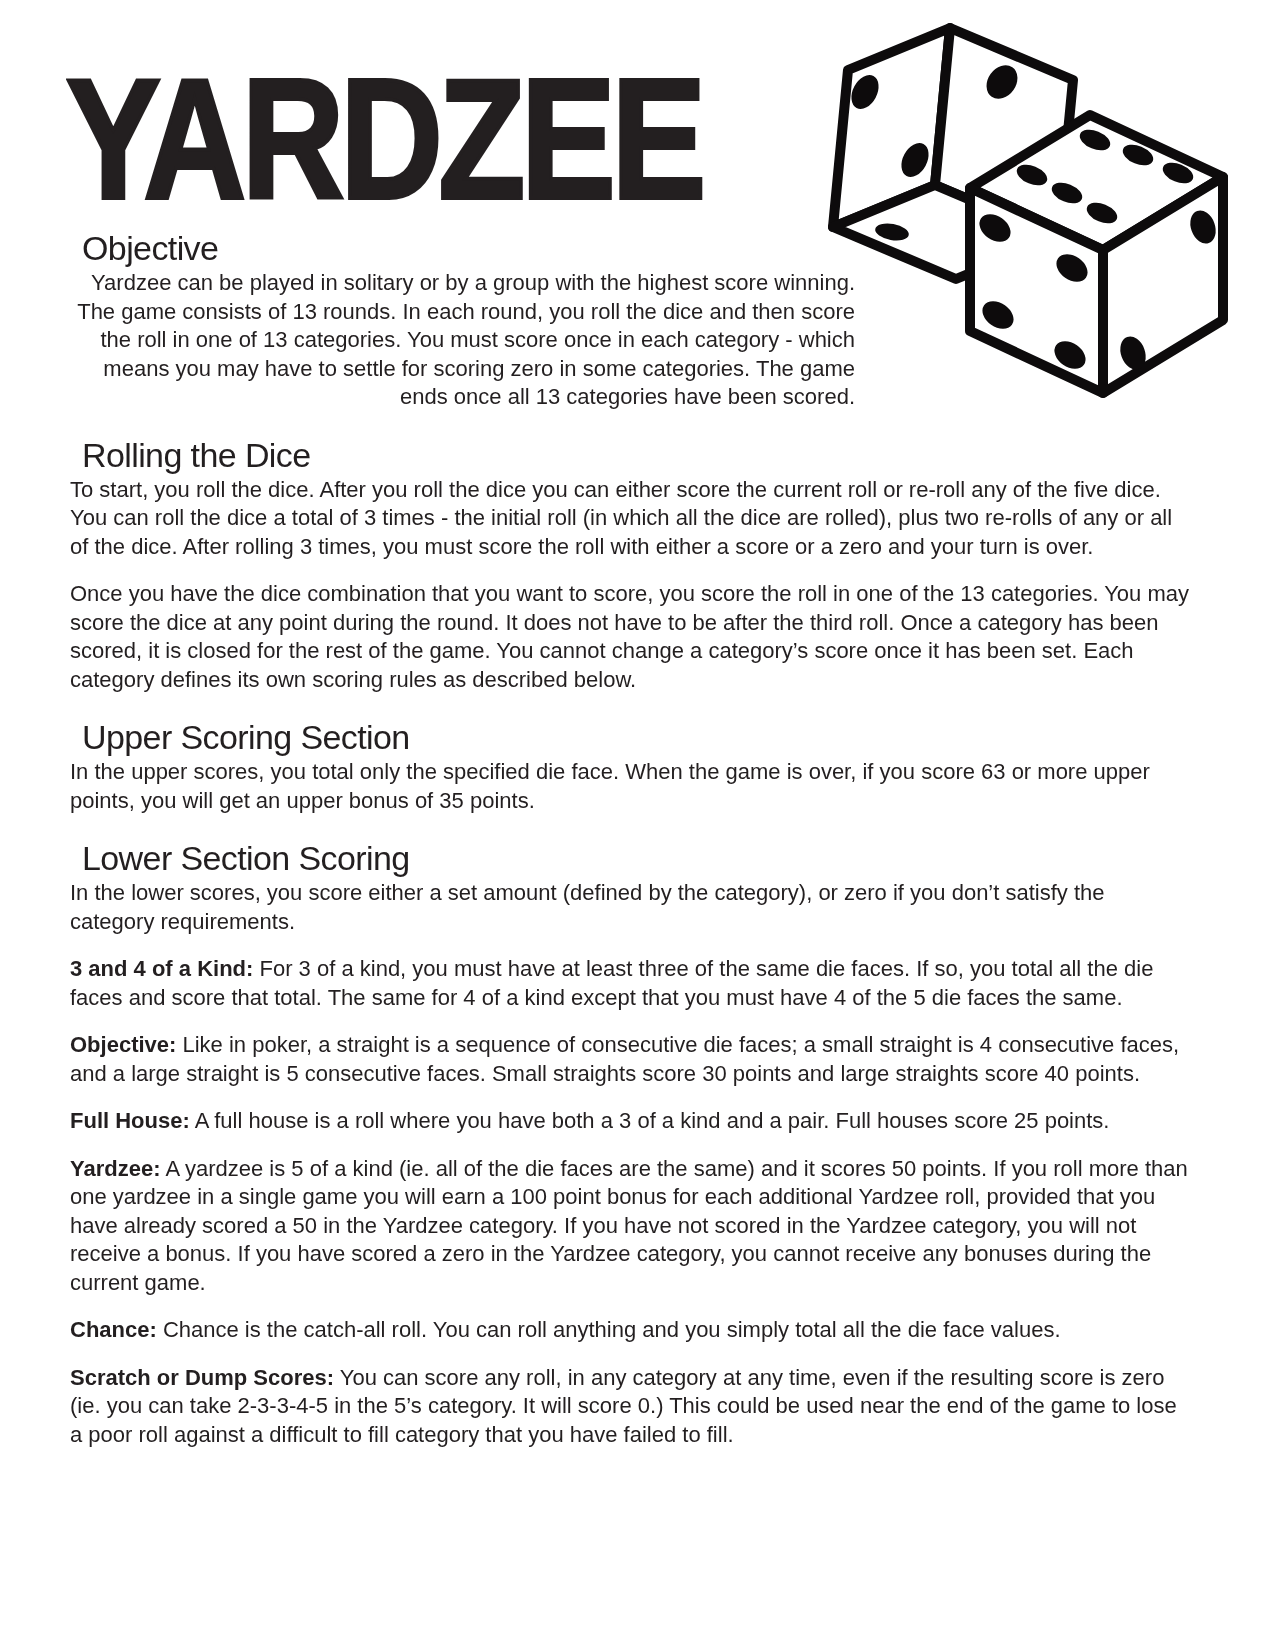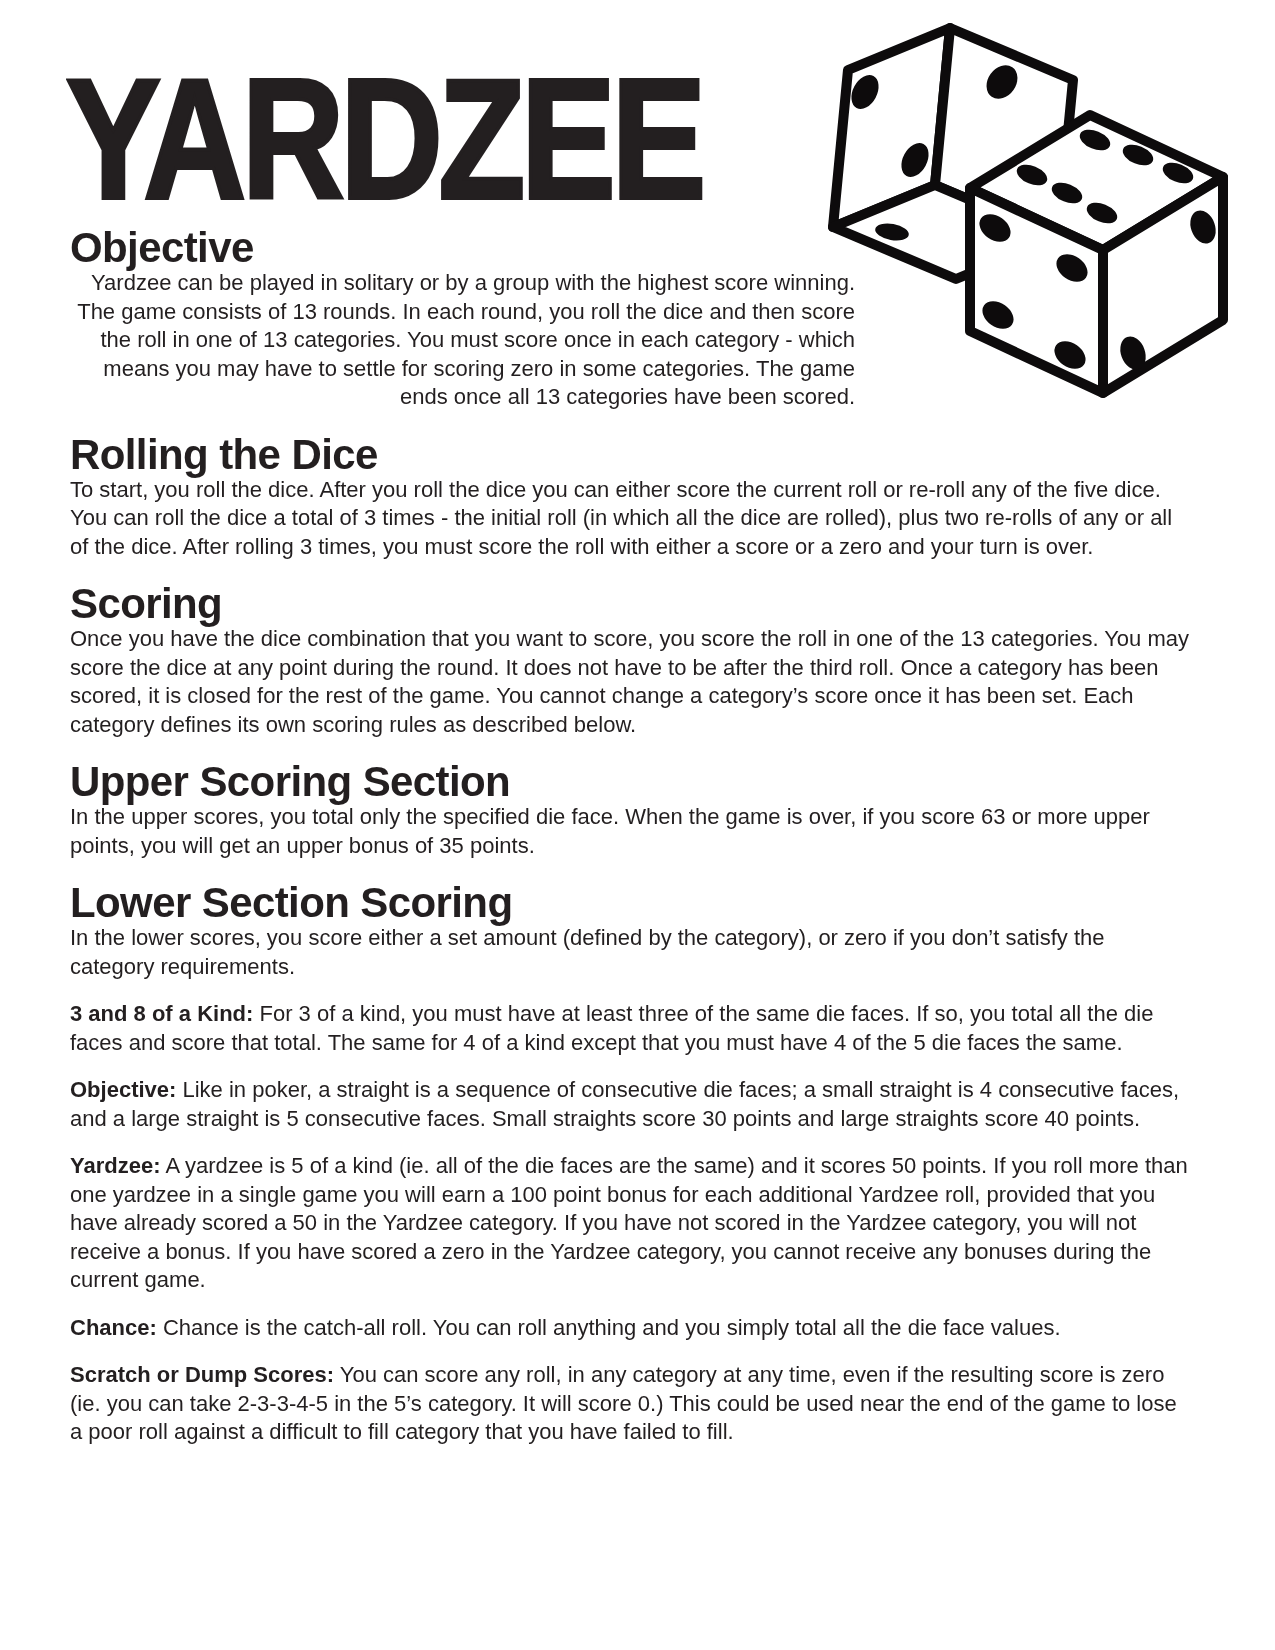--- a/index.html
+++ b/index.html
@@ -11,22 +11,22 @@
   .title {
     position:absolute; left:66px; top:53px;
     font-size:171px; line-height:171px; font-weight:bold;
     letter-spacing:-5px; white-space:nowrap;
     transform:scaleX(0.83); transform-origin:0 0;
     -webkit-text-stroke:4px #231f20;
   }
   .dice { position:absolute; left:785px; top:15px; }
   .content { position:absolute; left:70px; top:227px; width:1125px; }
   h2 {
-    font-size:42px; line-height:42px; font-weight:bold;
-    letter-spacing:-0.6px; margin:22px 0 0;
+    font-size:34px; line-height:42px; font-weight:normal;
+    letter-spacing:-0.6px; margin:22px 12px 0;
   }
   .section:first-child h2 { margin-top:0; }
   p { font-size:22px; line-height:28.5px; margin:0 0 19px; }
   .objective-body { max-width:785px;text-align:right; }
   .term { font-weight:bold; }
 </style>
 </head>
 <body>
 
 <div class="title">YARDZEE</div>
@@ -70,37 +70,37 @@
     <h2>Objective</h2>
     <p class="objective-body">Yardzee can be played in solitary or by a group with the highest score winning. The game consists of 13 rounds. In each round, you roll the dice and then score the roll in one of 13 categories. You must score once in each category - which means you may have to settle for scoring zero in some categories. The game ends once all 13 categories have been scored.</p>
   </div>
 
   <div class="section">
     <h2>Rolling the Dice</h2>
     <p>To start, you roll the dice. After you roll the dice you can either score the current roll or re-roll any of the five dice. You can roll the dice a total of 3 times - the initial roll (in which all the dice are rolled), plus two re-rolls of any or all of the dice. After rolling 3 times, you must score the roll with either a score or a zero and your turn is over.</p>
   </div>
 
   <div class="section">
-    <h2>Scoring</h2>
     <p>Once you have the dice combination that you want to score, you score the roll in one of the 13 categories. You may score the dice at any point during the round. It does not have to be after the third roll. Once a category has been scored, it is closed for the rest of the game. You cannot change a category’s score once it has been set. Each category defines its own scoring rules as described below.</p>
   </div>
 
   <div class="section">
     <h2>Upper Scoring Section</h2>
     <p>In the upper scores, you total only the specified die face. When the game is over, if you score 63 or more upper points, you will get an upper bonus of 35 points.</p>
   </div>
 
   <div class="section">
     <h2>Lower Section Scoring</h2>
     <p>In the lower scores, you score either a set amount (defined by the category), or zero if you don’t satisfy the category requirements.</p>
 
-    <p><span class="term">3 and 8 of a Kind:</span> <span>For 3 of a kind, you must have at least three of the same die faces. If so, you total all the die faces and score that total. The same for 4 of a kind except that you must have 4 of the 5 die faces the same.</span></p>
+    <p><span class="term">3 and 4 of a Kind:</span> <span>For 3 of a kind, you must have at least three of the same die faces. If so, you total all the die faces and score that total. The same for 4 of a kind except that you must have 4 of the 5 die faces the same.</span></p>
 
     <p><span class="term">Objective:</span> <span>Like in poker, a straight is a sequence of consecutive die faces; a small straight is 4 consecutive faces, and a large straight is 5 consecutive faces. Small straights score 30 points and large straights score 40 points.</span></p>
 
+    <p><span class="term">Full House:</span> <span>A full house is a roll where you have both a 3 of a kind and a pair. Full houses score 25 points.</span></p>
 
     <p><span class="term">Yardzee:</span> <span>A yardzee is 5 of a kind (ie. all of the die faces are the same) and it scores 50 points. If you roll more than one yardzee in a single game you will earn a 100 point bonus for each additional Yardzee roll, provided that you have already scored a 50 in the Yardzee category.  If you have not scored in the Yardzee category, you will not receive a bonus. If you have scored a zero in the Yardzee category, you cannot receive any bonuses during the current game.</span></p>
 
     <p><span class="term">Chance:</span> <span>Chance is the catch-all roll. You can roll anything and you simply total all the die face values.</span></p>
 
     <p><span class="term">Scratch or Dump Scores:</span> <span>You can score any roll, in any category at any time, even if the resulting score is zero (ie. you can take 2-3-3-4-5 in the 5’s category. It will score 0.) This could be used near the end of the game to lose a poor roll against a difficult to fill category that you have failed to fill.</span></p>
   </div>
 
 </div>
 

